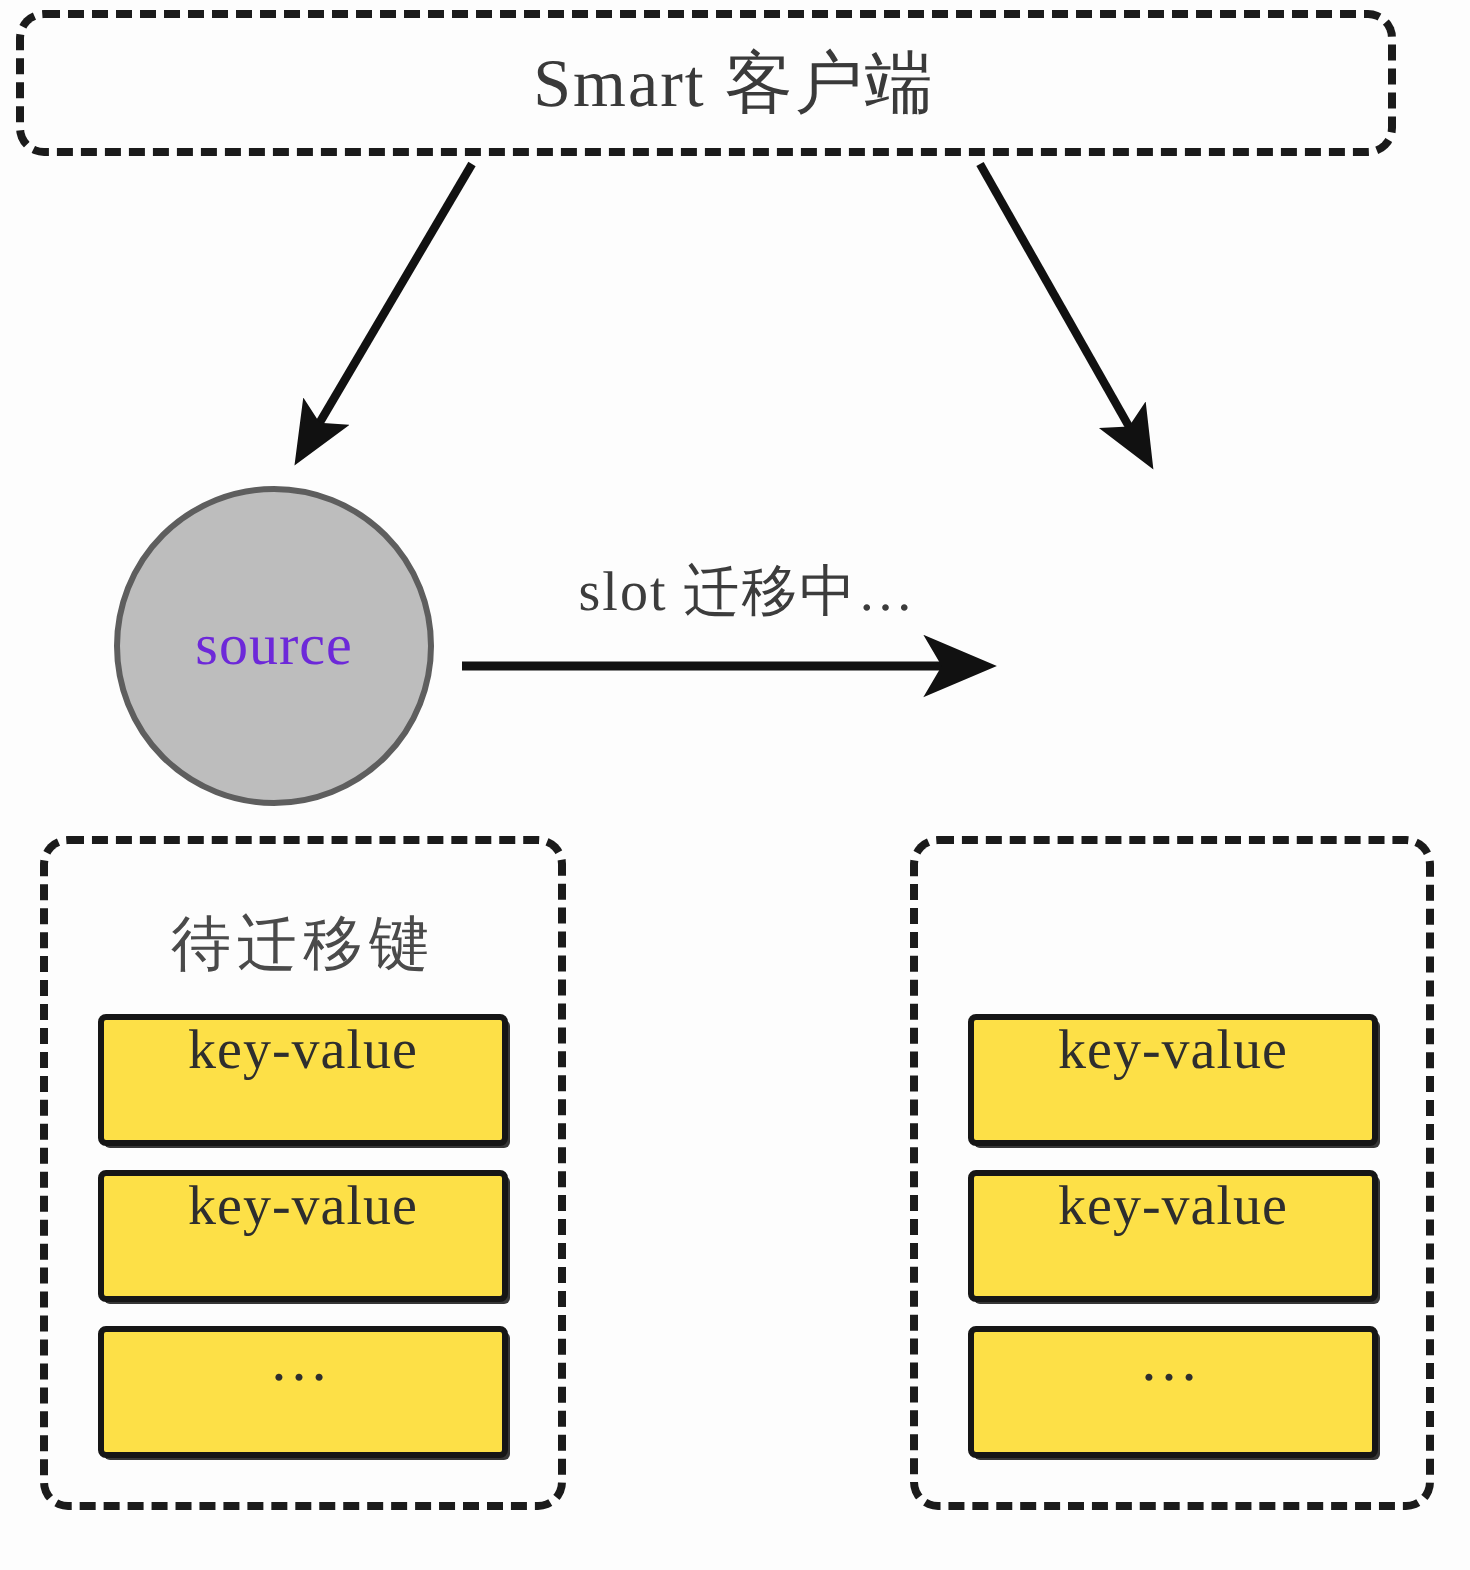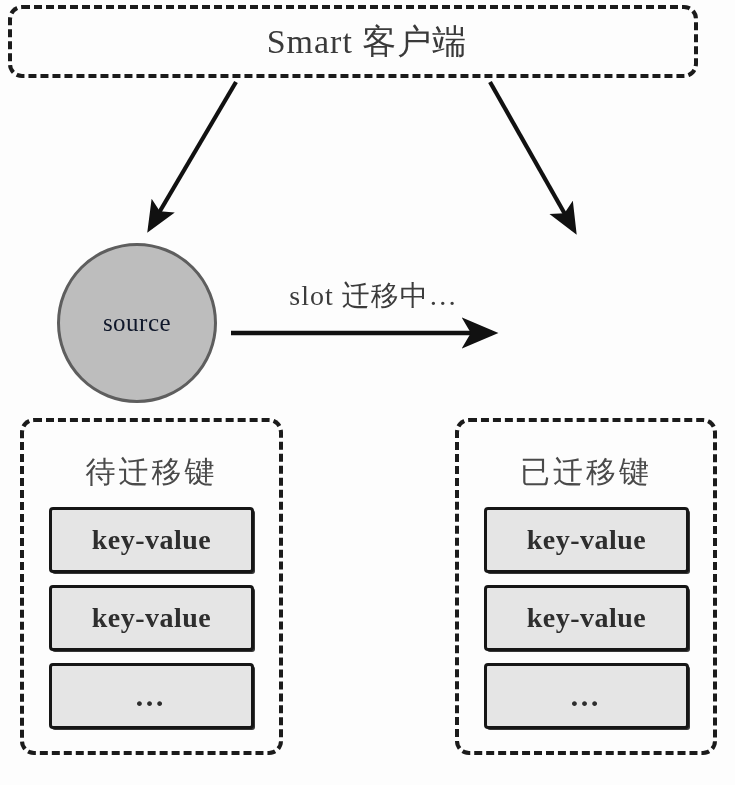--- a/index.html
+++ b/index.html
@@ -78,25 +78,23 @@
     width: 205px;
   }
   .kv-cell {
     position: relative;
     height: 66px;
     margin-bottom: 12px;
     border: 3px solid #161616;
     border-radius: 4px;
     box-sizing: border-box;
     display: flex;
-    align-items: center;
     justify-content: center;
-    background: #e5e5e5;
+    background: #fde047;
     box-shadow: 2px 2px 0 -1px rgba(20,20,20,0.85);
-    font-weight: bold;
   }
   .kv-cell:last-child { margin-bottom: 0; }
   .kv-cell span {
     font-size: 28px;
     color: #2e2e2e;
     letter-spacing: 0.5px;
   }
   .kv-cell.ellipsis span {
     font-size: 30px;
     letter-spacing: 4px;
@@ -110,22 +108,22 @@
     height: 160px;
     border-radius: 50%;
     background: #bdbdbd;
     border: 3px solid #5e5e5e;
     box-sizing: border-box;
     display: flex;
     align-items: center;
     justify-content: center;
   }
   .node-circle span {
-    font-size: 25px;
-    color: #0f172a;
+    font-size: 29px;
+    color: #6d28d9;
     letter-spacing: 0.5px;
   }
   #source-node { left: 57px; top: 243px; }
   #target-node { left: 503px; top: 246px; }
 
   
   #arrow-layer {
     position: absolute;
     left: 0;
     top: 0;
@@ -189,21 +187,20 @@
       <div class="kv-cell">
         <span>key-value</span>
       </div>
       <div class="kv-cell ellipsis">
         <span>…</span>
       </div>
     </div>
   </div>
 
   <div id="migrated-box" class="dashed-box">
-    <div class="group-title">已迁移键</div>
     <div class="kv-list">
       <div class="kv-cell">
         <span>key-value</span>
       </div>
       <div class="kv-cell">
         <span>key-value</span>
       </div>
       <div class="kv-cell ellipsis">
         <span>…</span>
       </div>

